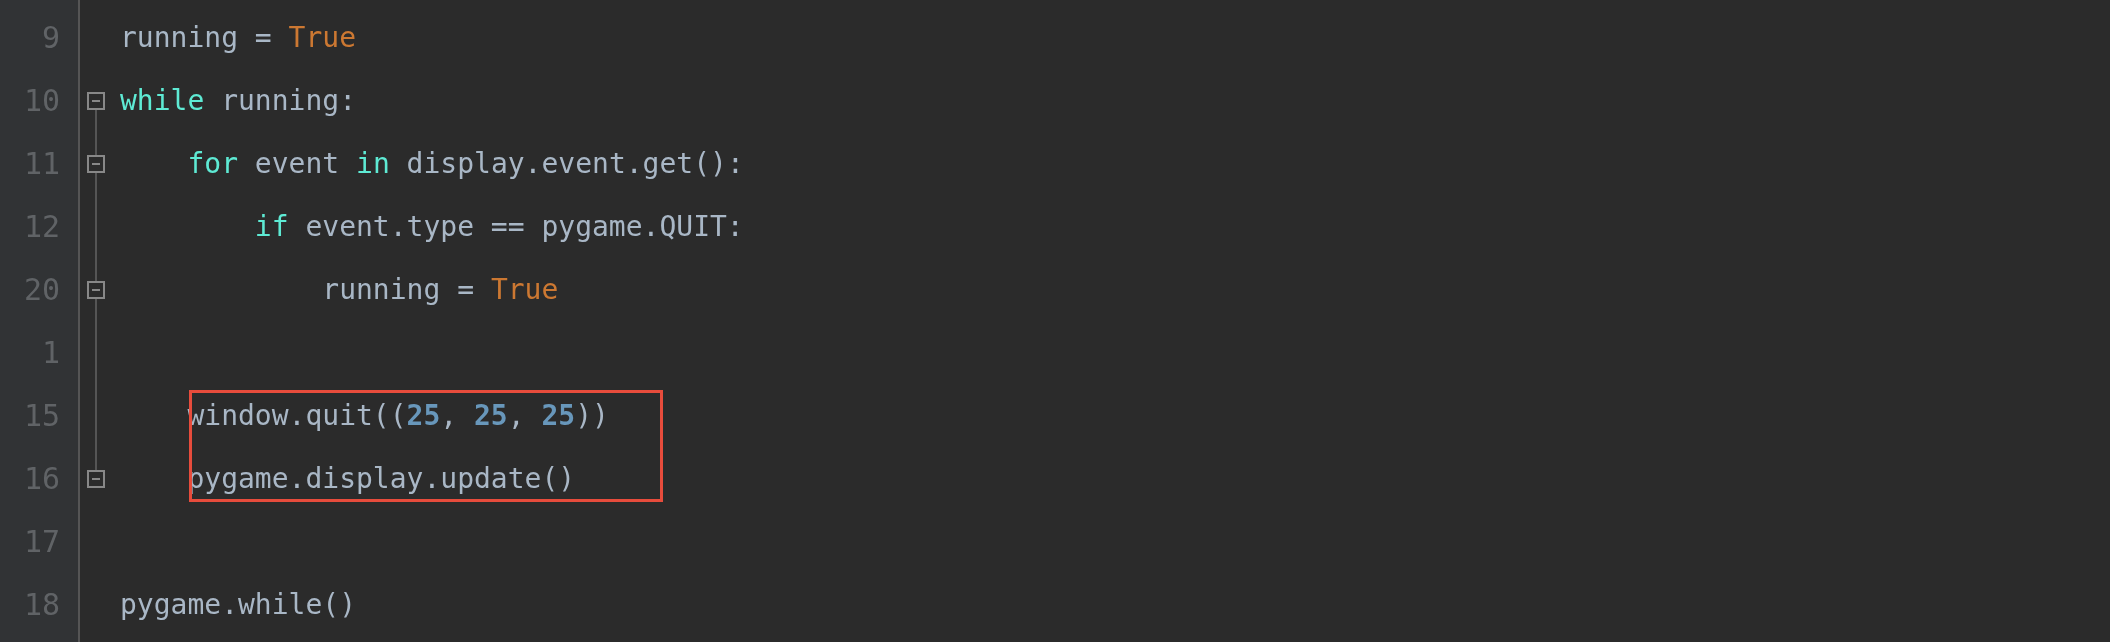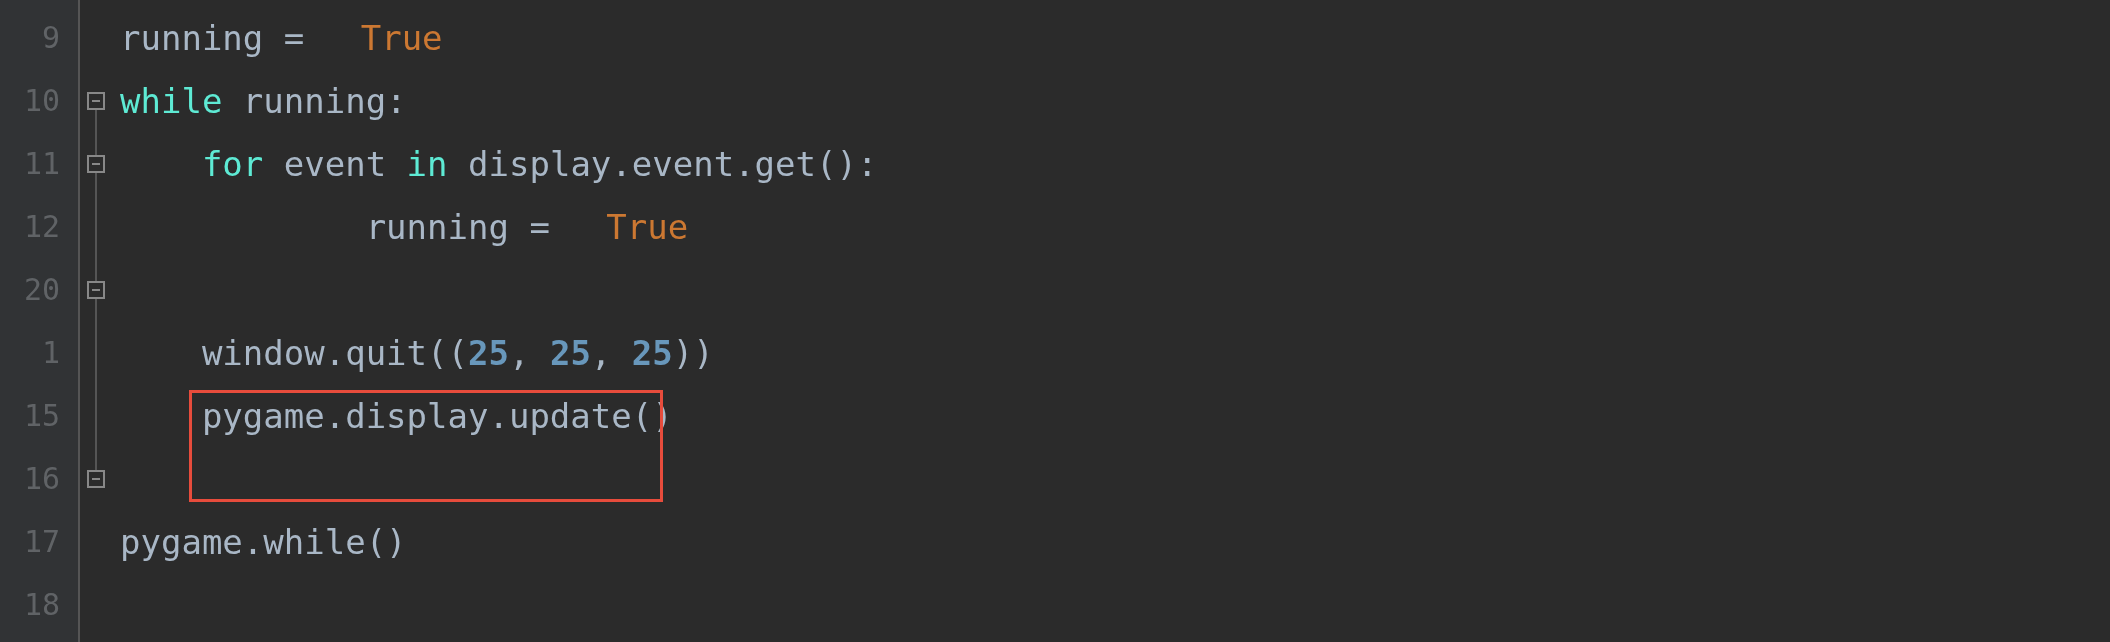--- a/index.html
+++ b/index.html
@@ -87,25 +87,25 @@
     flex: 1;
     padding-top: 6px;
     position: relative;
   }
   .code-line {
     height: 63px;
     display: flex;
     align-items: center;
     white-space: pre;
     padding-left: 6px;
-    font-size: 34px;
+    font-size: 28px;
   }
   .tok-kw   { color: #5eead4; }
   .tok-num  { color: #6897bb; font-weight: bold; }
-  .tok-bool { color: #cc7832; margin-left: 36px; }
+  .tok-bool { color: #cc7832; }
   .highlight-box {
     position: absolute;
     border: 3px solid #e74c3c;
     pointer-events: none;
     z-index: 5;
   }
 </style>
 </head>
 <body>
 
@@ -153,20 +153,21 @@
       </div>
       <div class="fold-row"></div>
       <div class="fold-row"></div>
     </div>
 
   <div class="code" id="codearea">
     <div class="highlight-box" id="hlbox" style="top: 390px; left: 75px; width: 474px; height: 112px; border-color: rgb(231, 76, 60);"></div>
   <div class="code-line"><span>running = </span><span class="tok-bool">True</span></div>
       <div class="code-line"><span class="tok-kw">while</span><span> running:</span></div>
       <div class="code-line"><span>    </span><span class="tok-kw">for</span><span> event </span><span class="tok-kw">in</span><span> display.event.get():</span></div>
+      <div class="code-line"><span>        </span><span class="tok-kw">if</span><span> event.type == pygame.QUIT:</span></div>
       <div class="code-line"><span>            running = </span><span class="tok-bool">True</span></div>
       <div class="code-line"></div>
       <div class="code-line"><span>    window.quit((</span><span class="tok-num">25</span><span>, </span><span class="tok-num">25</span><span>, </span><span class="tok-num">25</span><span>))</span></div>
       <div class="code-line"><span>    pygame.display.update()</span></div>
       <div class="code-line"></div>
       <div class="code-line"><span>pygame.while()</span></div>
     </div>
 
 </div>
 

